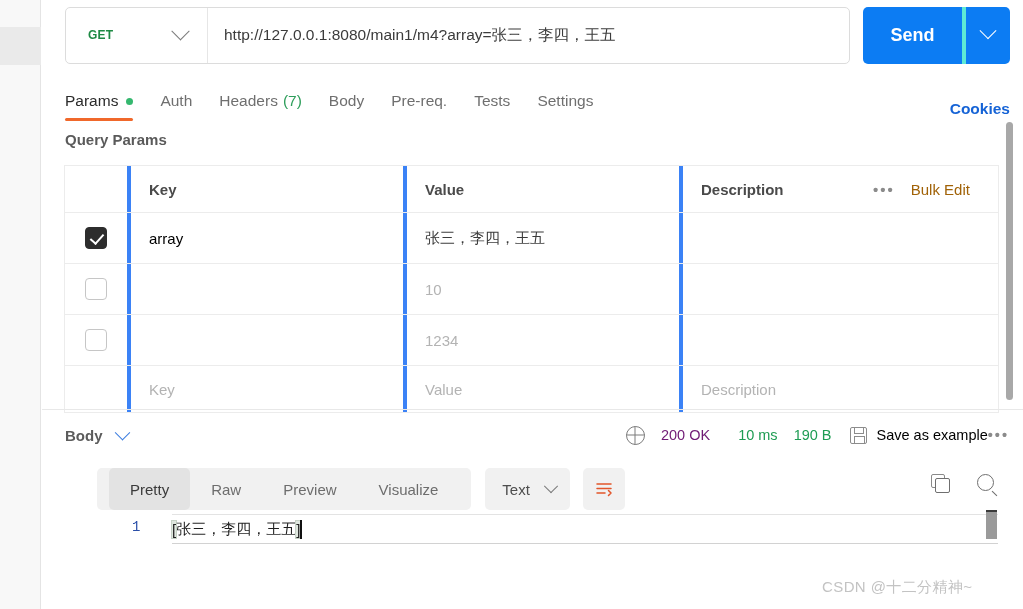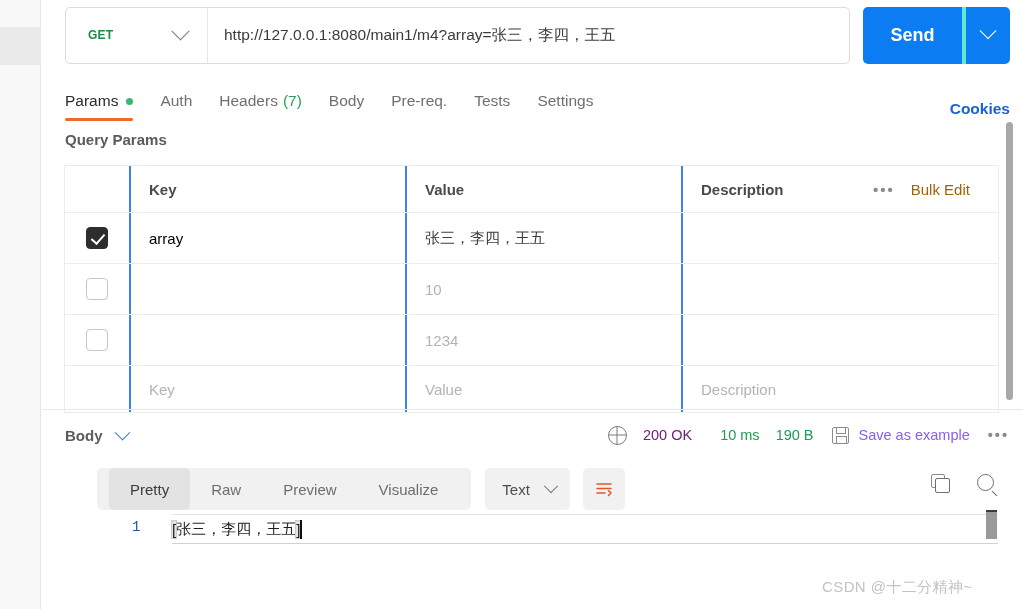--- a/index.html
+++ b/index.html
@@ -138,21 +138,21 @@
     position: absolute; left: 22px; top: 165px;
     width: 935px;
     border: 1px solid #ececec;
     border-bottom: none;
     font-size: 15px;
   }
   .qp-row { display: flex; border-bottom: 1px solid #ececec; }
   .qp-row.head { font-weight: bold; color: #4a4a4a; }
   .qp-cell {
     padding: 14px 0 14px 18px;
-    border-right: 2px solid #3b82f6;
+    border-right: 4px solid #3b82f6;
     min-height: 46px;
     display: flex; align-items: center;
   }
   .c-check { width: 66px; justify-content: center; padding-left: 0; }
   .c-key   { width: 276px; }
   .c-val   { width: 276px; }
   .c-desc  { flex: 1; border-right: none; }
   .qp-row.head .c-desc {
     justify-content: flex-start; position: relative;
   }
@@ -239,21 +239,21 @@
     border-radius: 2px; margin-right: 10px; position: relative;
   }
   .save-ico::before {
     content: ""; position: absolute; left: 3.5px; top: 0;
     width: 8px; height: 5px; border: 1.2px solid #8c8c8c; border-top: none;
   }
   .save-ico::after {
     content: ""; position: absolute; left: 3px; bottom: 0;
     width: 9px; height: 6px; border: 1.2px solid #8c8c8c; border-bottom: none;
   }
-  .save-txt { color: #8b5cf6; margin-right: 18px; cursor: pointer; }
+  .save-txt { color: #000000; cursor: pointer; }
   .more-dots {
     color: #8b8b8b; font-weight: bold; letter-spacing: 2px;
     cursor: pointer;
   }
 
   
   .resp-tabs {
     position: absolute; left: 55px; top: 468px;
     display: flex; align-items: center;
   }

